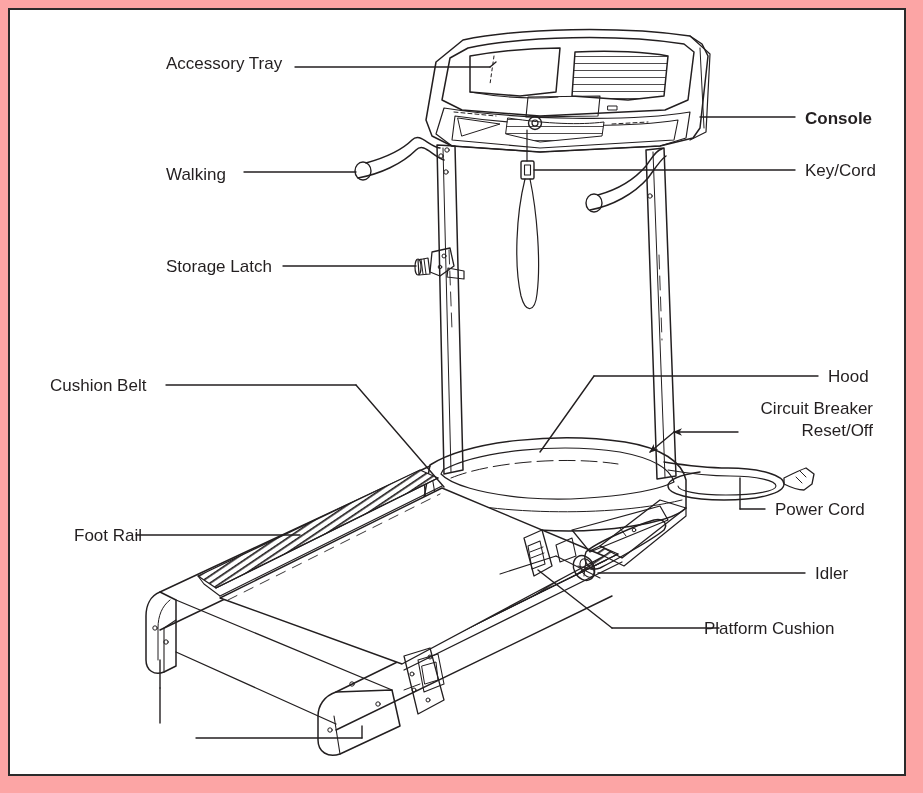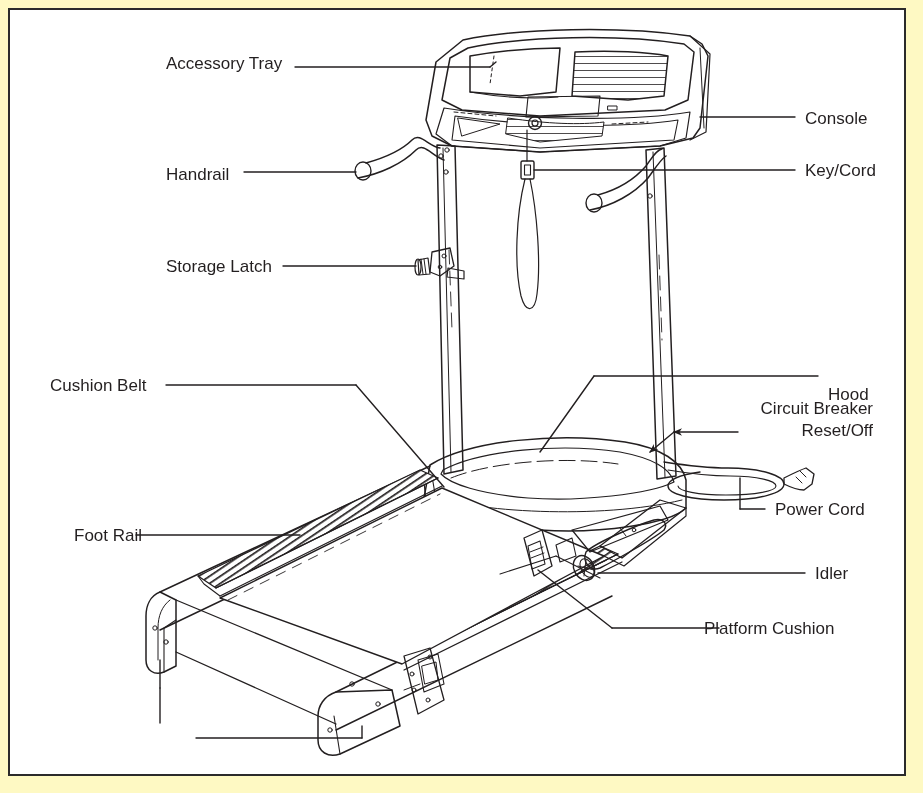--- a/index.html
+++ b/index.html
@@ -8,21 +8,21 @@
     padding: 0;
     background: #ffffff;
   }
   body {
     font-family: "Liberation Sans", sans-serif;
   }
   #page {
     position: relative;
     width: 923px;
     height: 793px;
-    background: #fef9c3;
+    background: #fca5a5;
     overflow: hidden;
   }
   #frame-border {
     position: absolute;
     left: 8px;
     top: 8px;
     width: 898px;
     height: 768px;
     border: 2px solid #2b2b2b;
     box-sizing: border-box;
@@ -289,33 +289,33 @@
 
       <line x1="805" y1="573" x2="598" y2="573"></line>
 
       <line x1="719" y1="628" x2="612" y2="628"></line>
       <line x1="612" y1="628" x2="538" y2="570"></line>
     </g>
   </svg>
 
   <div class="callout-label label-left" style="left:166px; top:53px;">Accessory Tray</div>
 
-  <div class="callout-label label-left" style="left:166px; top:164px;">Handrail</div>
+  <div class="callout-label label-left" style="left:166px; top:164px;">Walking</div>
 
   <div class="callout-label label-left" style="left:166px; top:256px;">Storage Latch</div>
 
   <div class="callout-label label-left" style="left:50px; top:375px;">Cushion Belt</div>
 
   <div class="callout-label label-left" style="left:50px; top:525px;margin-left:24px;">Foot Rail</div>
 
-  <div class="callout-label label-left" style="left:805px; top:108px;">Console</div>
+  <div class="callout-label label-left" style="left:805px; top:108px;font-weight:bold;">Console</div>
 
   <div class="callout-label label-left" style="left:805px; top:160px;">Key/Cord</div>
 
-  <div class="callout-label label-left" style="left:828px; top:366px;margin-top:18px;">Hood</div>
+  <div class="callout-label label-left" style="left:828px; top:366px;">Hood</div>
 
   <div class="callout-label label-left" style="left:775px; top:499px;">Power Cord</div>
 
   <div class="callout-label label-left" style="left:815px; top:563px;">Idler</div>
 
   <div class="callout-label label-left" style="left:704px; top:618px;">Platform Cushion</div>
 
   <div class="callout-label label-two-line" style="left:573px; top:398px; width:300px; text-align:right;">
     <div>Circuit Breaker</div>
     <div>Reset/Off</div>

